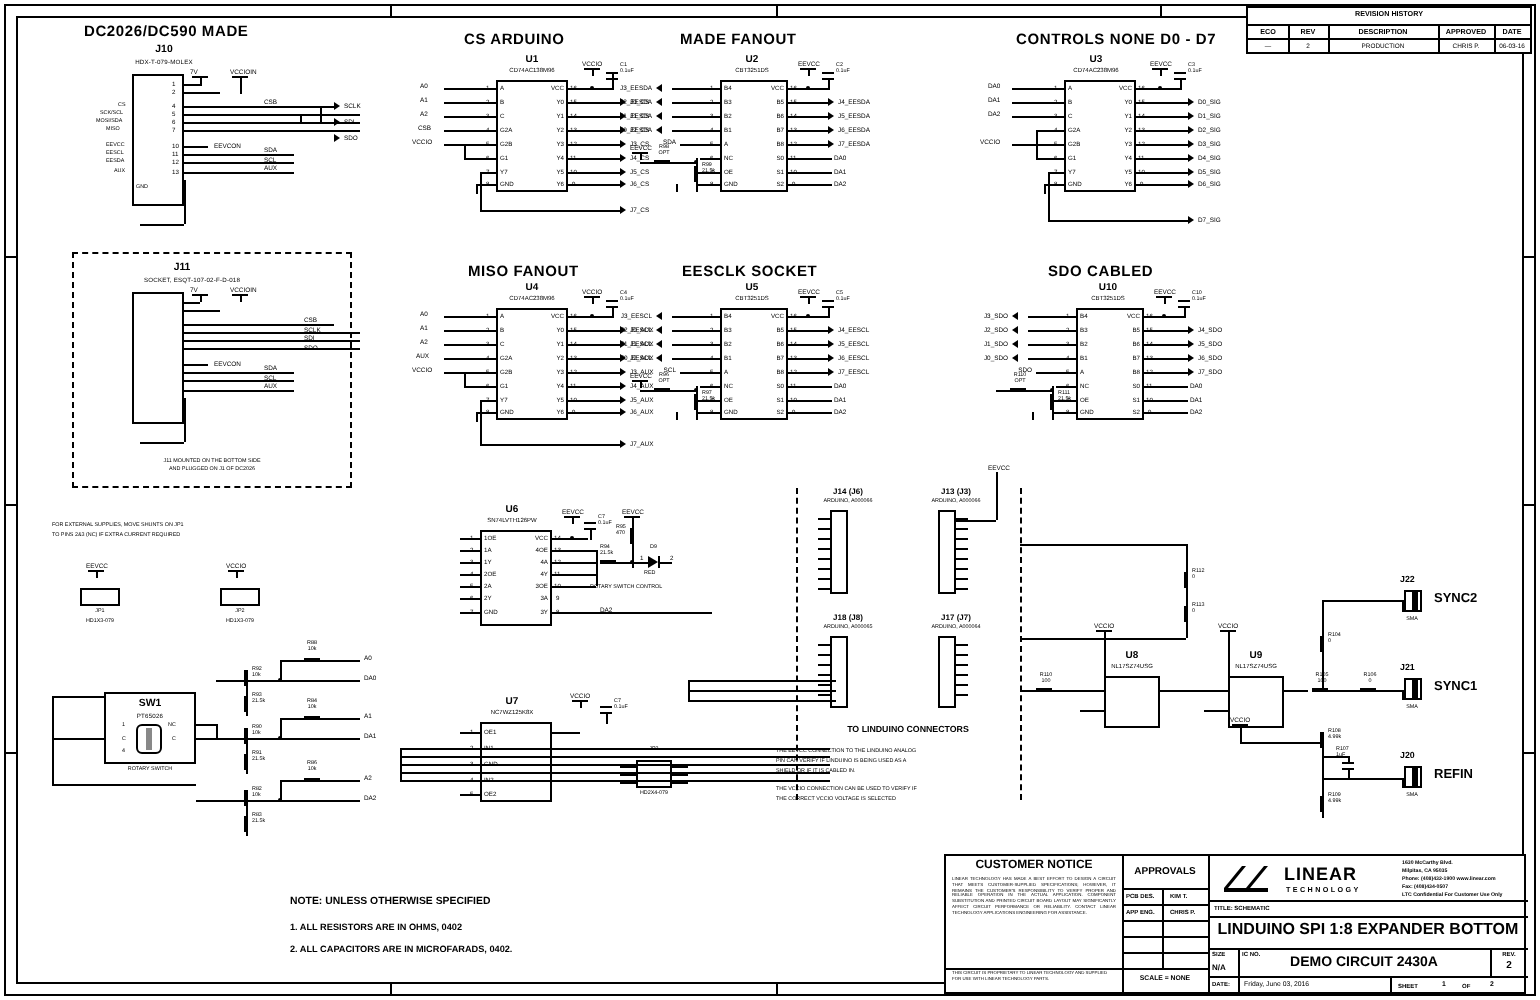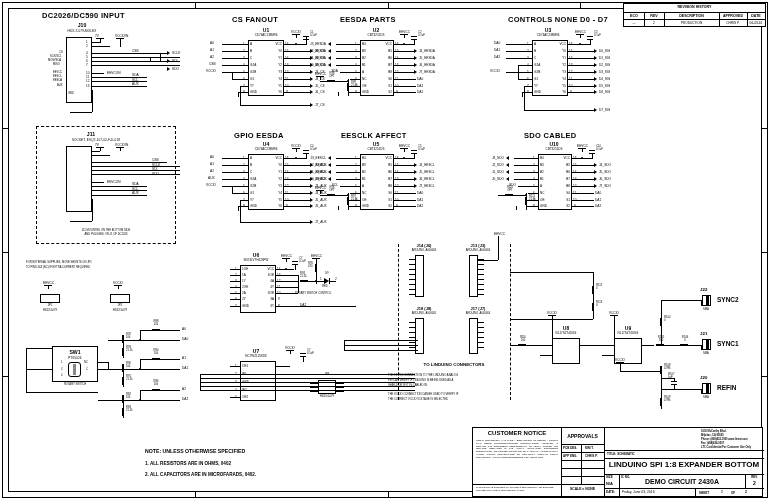--- a/index.html
+++ b/index.html
@@ -131,21 +131,21 @@
     <div class="ab rv-h" style="left:40px;top:9.5px;width:55px;">DESCRIPTION</div>
     <div class="ab rv-h" style="left:95px;top:9.5px;width:28px;">APPROVED</div>
     <div class="ab rv-h" style="left:123px;top:9.5px;width:18px;">DATE</div>
     <div class="ab rv-c" style="left:0;top:17px;width:20px;">—</div>
     <div class="ab rv-c" style="left:20px;top:17px;width:20px;">2</div>
     <div class="ab rv-c" style="left:40px;top:17px;width:55px;">PRODUCTION</div>
     <div class="ab rv-c" style="left:95px;top:17px;width:28px;">CHRIS P.</div>
     <div class="ab rv-c" style="left:123px;top:17px;width:18px;">06-03-16</div>
   </div>
 
-  <div class="ab t-blk" style="left:42px;top:11px;">DC2026/DC590 INPUT</div>
+  <div class="ab t-blk" style="left:42px;top:11px;">DC2026/DC590 MADE</div>
 
   <div class="ab t-ref ctr" style="left:52px;top:22px;width:60px;">J10</div>
   <div class="ab t-pn ctr" style="left:42px;top:29px;width:80px;">HDX-T-079-MOLEX</div>
   <div class="bx" style="left:66px;top:37px;width:26px;height:66px;"></div>
 
   <div class="ln hl" style="left:92px;top:42px;width:8px;"></div>
   <div class="ln hl" style="left:92px;top:46px;width:18px;"></div>
   <div class="ln hl" style="left:92px;top:53px;width:75px;"></div>
   <div class="ln hl" style="left:92px;top:57px;width:88px;"></div>
   <div class="ln hl" style="left:92px;top:61px;width:88px;"></div>
@@ -354,21 +354,21 @@
     <span>R86</span><br>
     <span>10k</span>
   </div>
   <div class="ln hl" style="left:140px;top:390px;width:12px;"></div>
   <div class="ln hl" style="left:160px;top:390px;width:20px;"></div>
   <div class="ln vl" style="left:140px;top:390px;height:10px;"></div>
   <div class="dot" style="left:139px;top:399px;"></div>
   <div class="ab t-net" style="left:182px;top:387px;">A2</div>
   <div class="ab t-net" style="left:182px;top:397px;">DA2</div>
 
-  <div class="ab t-blk" style="left:232px;top:15px;">CS FANOUT</div>
+  <div class="ab t-blk" style="left:232px;top:15px;">CS ARDUINO</div>
   <div class="ab icname" style="left:236px;top:27px;width:60px;">U1</div>
   <div class="ab icpn" style="left:226px;top:33px;width:80px;">CD74AC138M96</div>
   <div class="ic" style="left:248px;top:40px;width:36px;height:56px;"></div>
   <div class="ab icname" style="left:250px;top:42px;width:0;"></div>
 
   <div class="ln hl" style="left:222px;top:44px;width:26px;"></div>
   <div class="ln hl" style="left:222px;top:51px;width:26px;"></div>
   <div class="ln hl" style="left:222px;top:58px;width:26px;"></div>
   <div class="ln hl" style="left:222px;top:65px;width:26px;"></div>
   <div class="ln hl" style="left:232px;top:72px;width:16px;"></div>
@@ -461,21 +461,21 @@
   <div class="flagm" style="left:310px;top:84px;"></div>
   <div class="flag" style="left:315px;top:83.5px;">J5_CS</div>
   <div class="ln hl" style="left:284px;top:92px;width:26px;"></div>
   <div class="flagm" style="left:310px;top:90px;"></div>
   <div class="flag" style="left:315px;top:89.5px;">J6_CS</div>
   <div class="ln hl" style="left:240px;top:105px;width:70px;"></div>
   <div class="ln vl" style="left:240px;top:86px;height:19px;"></div>
   <div class="flagm" style="left:310px;top:103px;"></div>
   <div class="flag" style="left:315px;top:102.5px;">J7_CS</div>
 
-  <div class="ab t-blk" style="left:340px;top:15px;">EESDA PARTS</div>
+  <div class="ab t-blk" style="left:340px;top:15px;">MADE FANOUT</div>
   <div class="ab icname" style="left:356px;top:27px;width:40px;">U2</div>
   <div class="ab icpn" style="left:346px;top:33px;width:60px;">CBT3251DS</div>
   <div class="ic" style="left:360px;top:40px;width:34px;height:56px;"></div>
 
   <div class="ln hl" style="left:336px;top:44px;width:24px;"></div>
   <div class="ln hl" style="left:336px;top:51px;width:24px;"></div>
   <div class="ln hl" style="left:336px;top:58px;width:24px;"></div>
   <div class="ln hl" style="left:336px;top:65px;width:24px;"></div>
   <div class="ln hl" style="left:340px;top:72px;width:20px;"></div>
   <div class="ln hl" style="left:350px;top:79px;width:10px;"></div>
@@ -685,21 +685,21 @@
   <div class="flagm" style="left:594px;top:84px;"></div>
   <div class="flag" style="left:599px;top:83.5px;">D5_SIG</div>
   <div class="ln hl" style="left:568px;top:92px;width:26px;"></div>
   <div class="flagm" style="left:594px;top:90px;"></div>
   <div class="flag" style="left:599px;top:89.5px;">D6_SIG</div>
   <div class="ln hl" style="left:524px;top:110px;width:70px;"></div>
   <div class="ln vl" style="left:524px;top:86px;height:24px;"></div>
   <div class="flagm" style="left:594px;top:108px;"></div>
   <div class="flag" style="left:599px;top:107.5px;">D7_SIG</div>
 
-  <div class="ab t-blk" style="left:234px;top:131px;">GPIO EESDA</div>
+  <div class="ab t-blk" style="left:234px;top:131px;">MISO FANOUT</div>
   <div class="ab icname" style="left:236px;top:141px;width:60px;">U4</div>
   <div class="ab icpn" style="left:226px;top:147px;width:80px;">CD74AC238M96</div>
   <div class="ic" style="left:248px;top:154px;width:36px;height:56px;"></div>
 
   <div class="ln hl" style="left:222px;top:158px;width:26px;"></div>
   <div class="ln hl" style="left:222px;top:165px;width:26px;"></div>
   <div class="ln hl" style="left:222px;top:172px;width:26px;"></div>
   <div class="ln hl" style="left:222px;top:179px;width:26px;"></div>
   <div class="ln hl" style="left:232px;top:186px;width:16px;"></div>
   <div class="ln hl" style="left:222px;top:186px;width:10px;"></div>
@@ -789,21 +789,21 @@
   <div class="flagm" style="left:310px;top:198px;"></div>
   <div class="flag" style="left:315px;top:197.5px;">J5_AUX</div>
   <div class="ln hl" style="left:284px;top:206px;width:26px;"></div>
   <div class="flagm" style="left:310px;top:204px;"></div>
   <div class="flag" style="left:315px;top:203.5px;">J6_AUX</div>
   <div class="ln hl" style="left:240px;top:222px;width:70px;"></div>
   <div class="ln vl" style="left:240px;top:200px;height:22px;"></div>
   <div class="flagm" style="left:310px;top:220px;"></div>
   <div class="flag" style="left:315px;top:219.5px;">J7_AUX</div>
 
-  <div class="ab t-blk" style="left:341px;top:131px;">EESCLK AFFECT</div>
+  <div class="ab t-blk" style="left:341px;top:131px;">EESCLK SOCKET</div>
   <div class="ab icname" style="left:356px;top:141px;width:40px;">U5</div>
   <div class="ab icpn" style="left:346px;top:147px;width:60px;">CBT3251DS</div>
   <div class="ic" style="left:360px;top:154px;width:34px;height:56px;"></div>
 
   <div class="ln hl" style="left:336px;top:158px;width:24px;"></div>
   <div class="ln hl" style="left:336px;top:165px;width:24px;"></div>
   <div class="ln hl" style="left:336px;top:172px;width:24px;"></div>
   <div class="ln hl" style="left:336px;top:179px;width:24px;"></div>
   <div class="ln hl" style="left:340px;top:186px;width:20px;"></div>
   <div class="ln hl" style="left:350px;top:193px;width:10px;"></div>
@@ -1415,20 +1415,29 @@
     <div class="ln hl" style="left:88px;top:48px;width:43px;"></div>
     <div class="ln hl" style="left:88px;top:56px;width:43px;"></div>
     <div class="ln vl" style="left:108px;top:16px;height:40px;"></div>
     <div class="ab tb-lab" style="left:90px;top:18px;">PCB DES.</div>
     <div class="ab tb-lab" style="left:112px;top:18px;">KIM T.</div>
     <div class="ab tb-lab" style="left:90px;top:26px;">APP ENG.</div>
     <div class="ab tb-lab" style="left:112px;top:26px;">CHRIS P.</div>
     <div class="ab ctr" style="left:88px;top:59px;width:43px;font-size:3.4px;font-weight:bold;">SCALE = NONE</div>
 
     <div class="ln hl" style="left:131px;top:22px;width:160px;"></div>
+    <div id="lt-logo" class="ab" style="left:137px;top:3px;width:86px;height:18px;">
+      <svg width="30" height="15" viewBox="0 0 30 15" style="position:absolute;left:0;top:1px;">
+        <path d="M2 12 L11 1 L13 1 L4 12 Z" fill="#000"></path>
+        <path d="M13 12 L22 1 L24 1 L15 12 Z" fill="#000"></path>
+        <path d="M2 12 L24 12 L24 14 L2 14 Z" fill="#000"></path>
+      </svg>
+      <div class="ab linear-word" style="left:32px;top:1px;">LINEAR</div>
+      <div class="ab tech-word" style="left:33px;top:12px;">TECHNOLOGY</div>
+    </div>
     <div class="ab" style="left:228px;top:2px;font-size:2.6px;font-weight:bold;">1630 McCarthy Blvd.</div>
     <div class="ab" style="left:228px;top:6px;font-size:2.6px;font-weight:bold;">Milpitas, CA 95035</div>
     <div class="ab" style="left:228px;top:10px;font-size:2.6px;font-weight:bold;">Phone: (408)432-1900   www.linear.com</div>
     <div class="ab" style="left:228px;top:14px;font-size:2.6px;font-weight:bold;">Fax: (408)434-0507</div>
     <div class="ab" style="left:228px;top:18px;font-size:2.6px;font-weight:bold;">LTC Confidential For Customer Use Only</div>
 
     <div class="ln hl" style="left:131px;top:30px;width:160px;"></div>
     <div class="ab tb-lab" style="left:134px;top:24px;">TITLE: SCHEMATIC</div>
     <div class="ab ctr" style="left:131px;top:32px;width:160px;font-size:8px;font-weight:bold;">LINDUINO SPI 1:8 EXPANDER BOTTOM</div>
 

